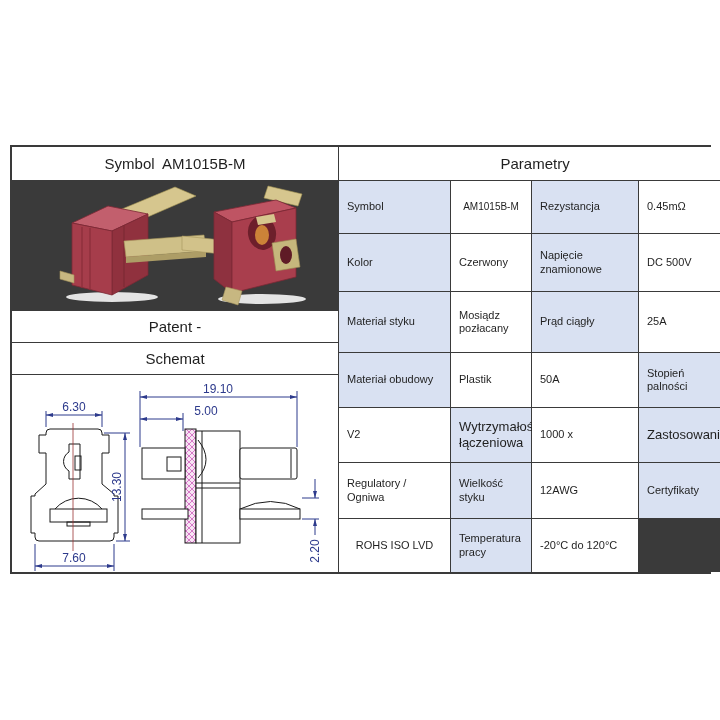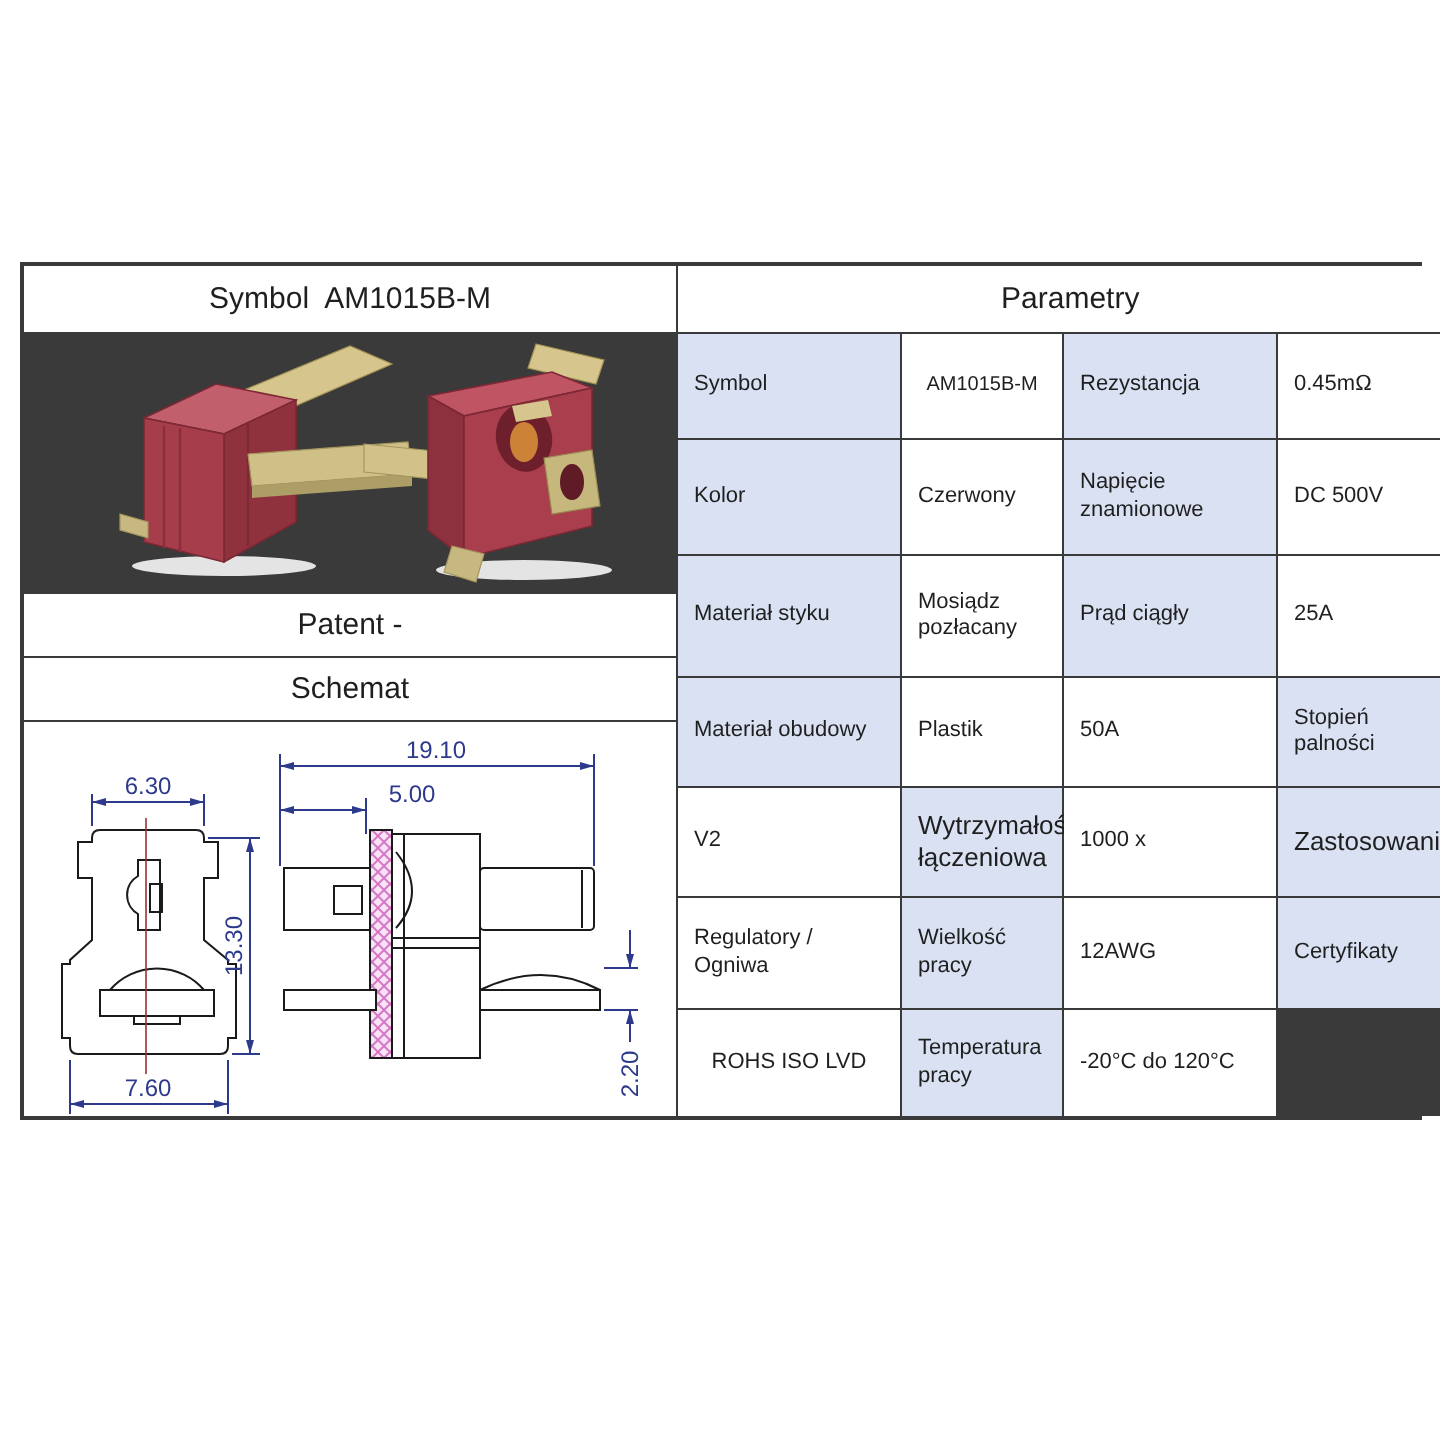--- a/index.html
+++ b/index.html
@@ -1,18 +1,18 @@
 <!DOCTYPE html>
 <html><head>
 <meta charset="utf-8">
 <style>
   html,body{margin:0;padding:0;background:#ffffff;width:720px;height:720px;overflow:hidden;
     font-family:"Liberation Sans",sans-serif;color:#1f1f1f;}
   .sheet{position:relative;width:720px;height:720px;background:#fff;}
-  .tbl{position:absolute;left:10px;top:131px;width:701px;height:429px;box-sizing:border-box;
+  .tbl{position:absolute;left:10px;top:145px;width:701px;height:429px;box-sizing:border-box;
     border:2px solid #3a3a3a;background:#3a3a3a;display:flex;}
   
   .left{width:326px;display:flex;flex-direction:column;row-gap:1px;background:#3a3a3a;}
   .lcell{background:#fff;display:flex;align-items:center;justify-content:center;font-size:15px;}
   .lhead{height:33px;white-space:pre;}
   .lphoto{height:129px;display:block;}
   .lrow{height:31px;}
   .ldraw{flex:1;display:block;}
   
   .right{flex:1;margin-left:1px;display:grid;grid-template-columns:111px 80px 106px 1fr;
@@ -170,21 +170,21 @@
       <div class="cell">Plastik</div>
       <div class="cell">50A</div>
 
       <div class="cell lab">Stopień palności</div>
       <div class="cell">V2</div>
       <div class="cell lab sm2">Wytrzymałość łączeniowa</div>
       <div class="cell">1000 x</div>
 
       <div class="cell lab sm2">Zastosowanie</div>
       <div class="cell">Regulatory / Ogniwa</div>
-      <div class="cell lab">Wielkość pracy</div>
+      <div class="cell lab">Wielkość styku</div>
       <div class="cell">12AWG</div>
 
       <div class="cell lab">Certyfikaty</div>
       <div class="cell ctr">ROHS ISO LVD</div>
       <div class="cell lab">Temperatura pracy</div>
       <div class="cell">-20°C do 120°C</div>
     </div>
 
   </div>
 </div>

